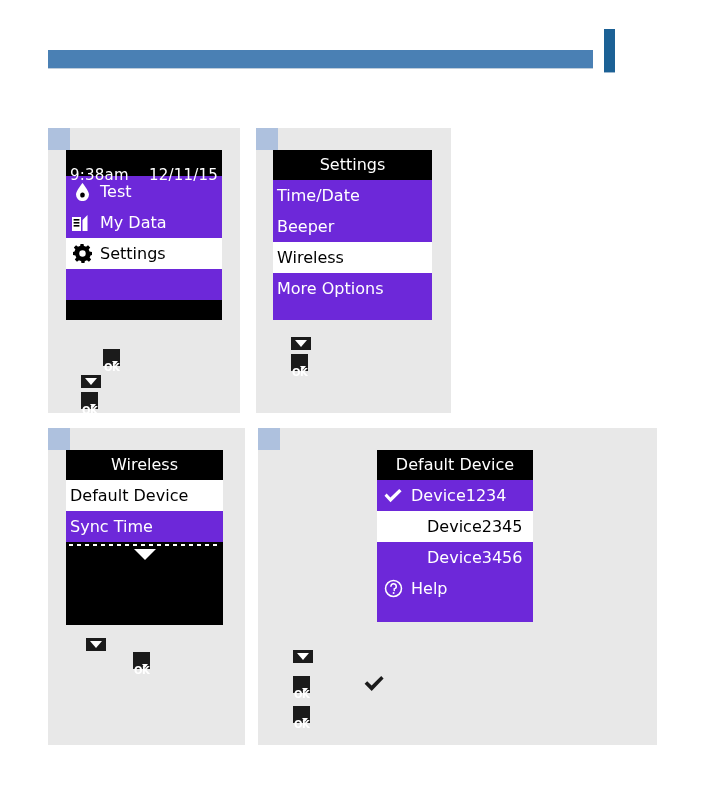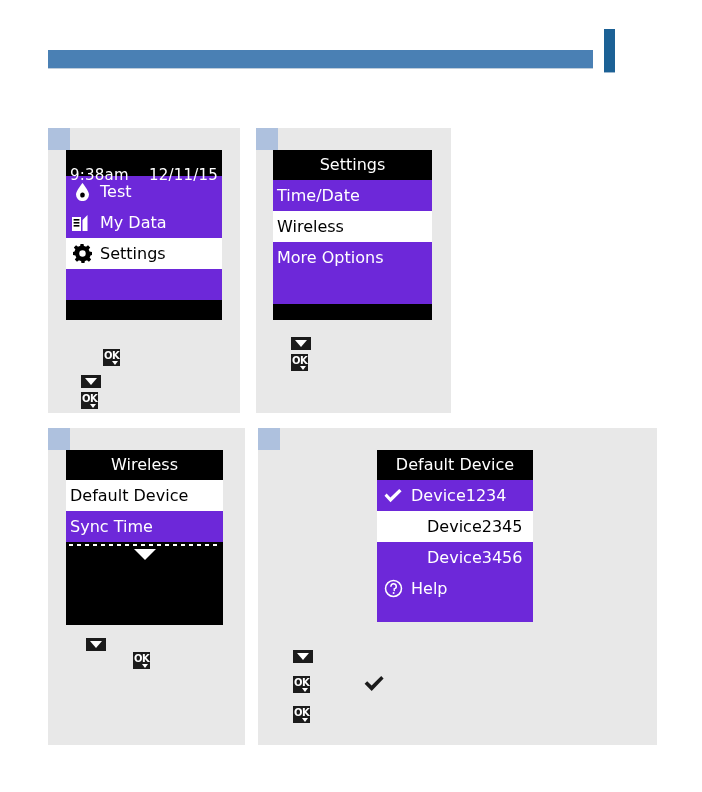--- a/index.html
+++ b/index.html
@@ -159,21 +159,21 @@
   }
   .key.ok::after {
     content: "";
     position: absolute;
     right: 2px; bottom: 1px;
     width: 0; height: 0;
     border-left: 3px solid transparent;
     border-right: 3px solid transparent;
     border-top: 4px solid #ffffff;
   }
-  .key.ok span { display:block; padding-top: 1px; }
+  .key.ok span { display:block; padding-top: 13px; }
   .key.down {
     width: 20px; height: 13px;
     background: #1b1b1b;
   }
   .key.down::after {
     content: "";
     position: absolute;
     left: 50%; top: 3px;
     transform: translateX(-50%);
     width: 0; height: 0;
@@ -251,20 +251,23 @@
 </div>
 
 <div class="panel" id="panel-2">
   <div class="corner-marker"></div>
 
   <div class="lcd" id="lcd-2">
     <div class="lcd-title tall">Settings</div>
     <div class="lcd-row">
       <span class="row-label">Time/Date</span>
     </div>
+    <div class="lcd-row">
+      <span class="row-label">Beeper</span>
+    </div>
     <div class="lcd-row selected">
       <span class="row-label">Wireless</span>
     </div>
     <div class="lcd-row">
       <span class="row-label">More Options</span>
     </div>
     <div class="lcd-row"></div>
   </div>
 
   <div class="key down" style="left:35px; top:209px;"></div>

